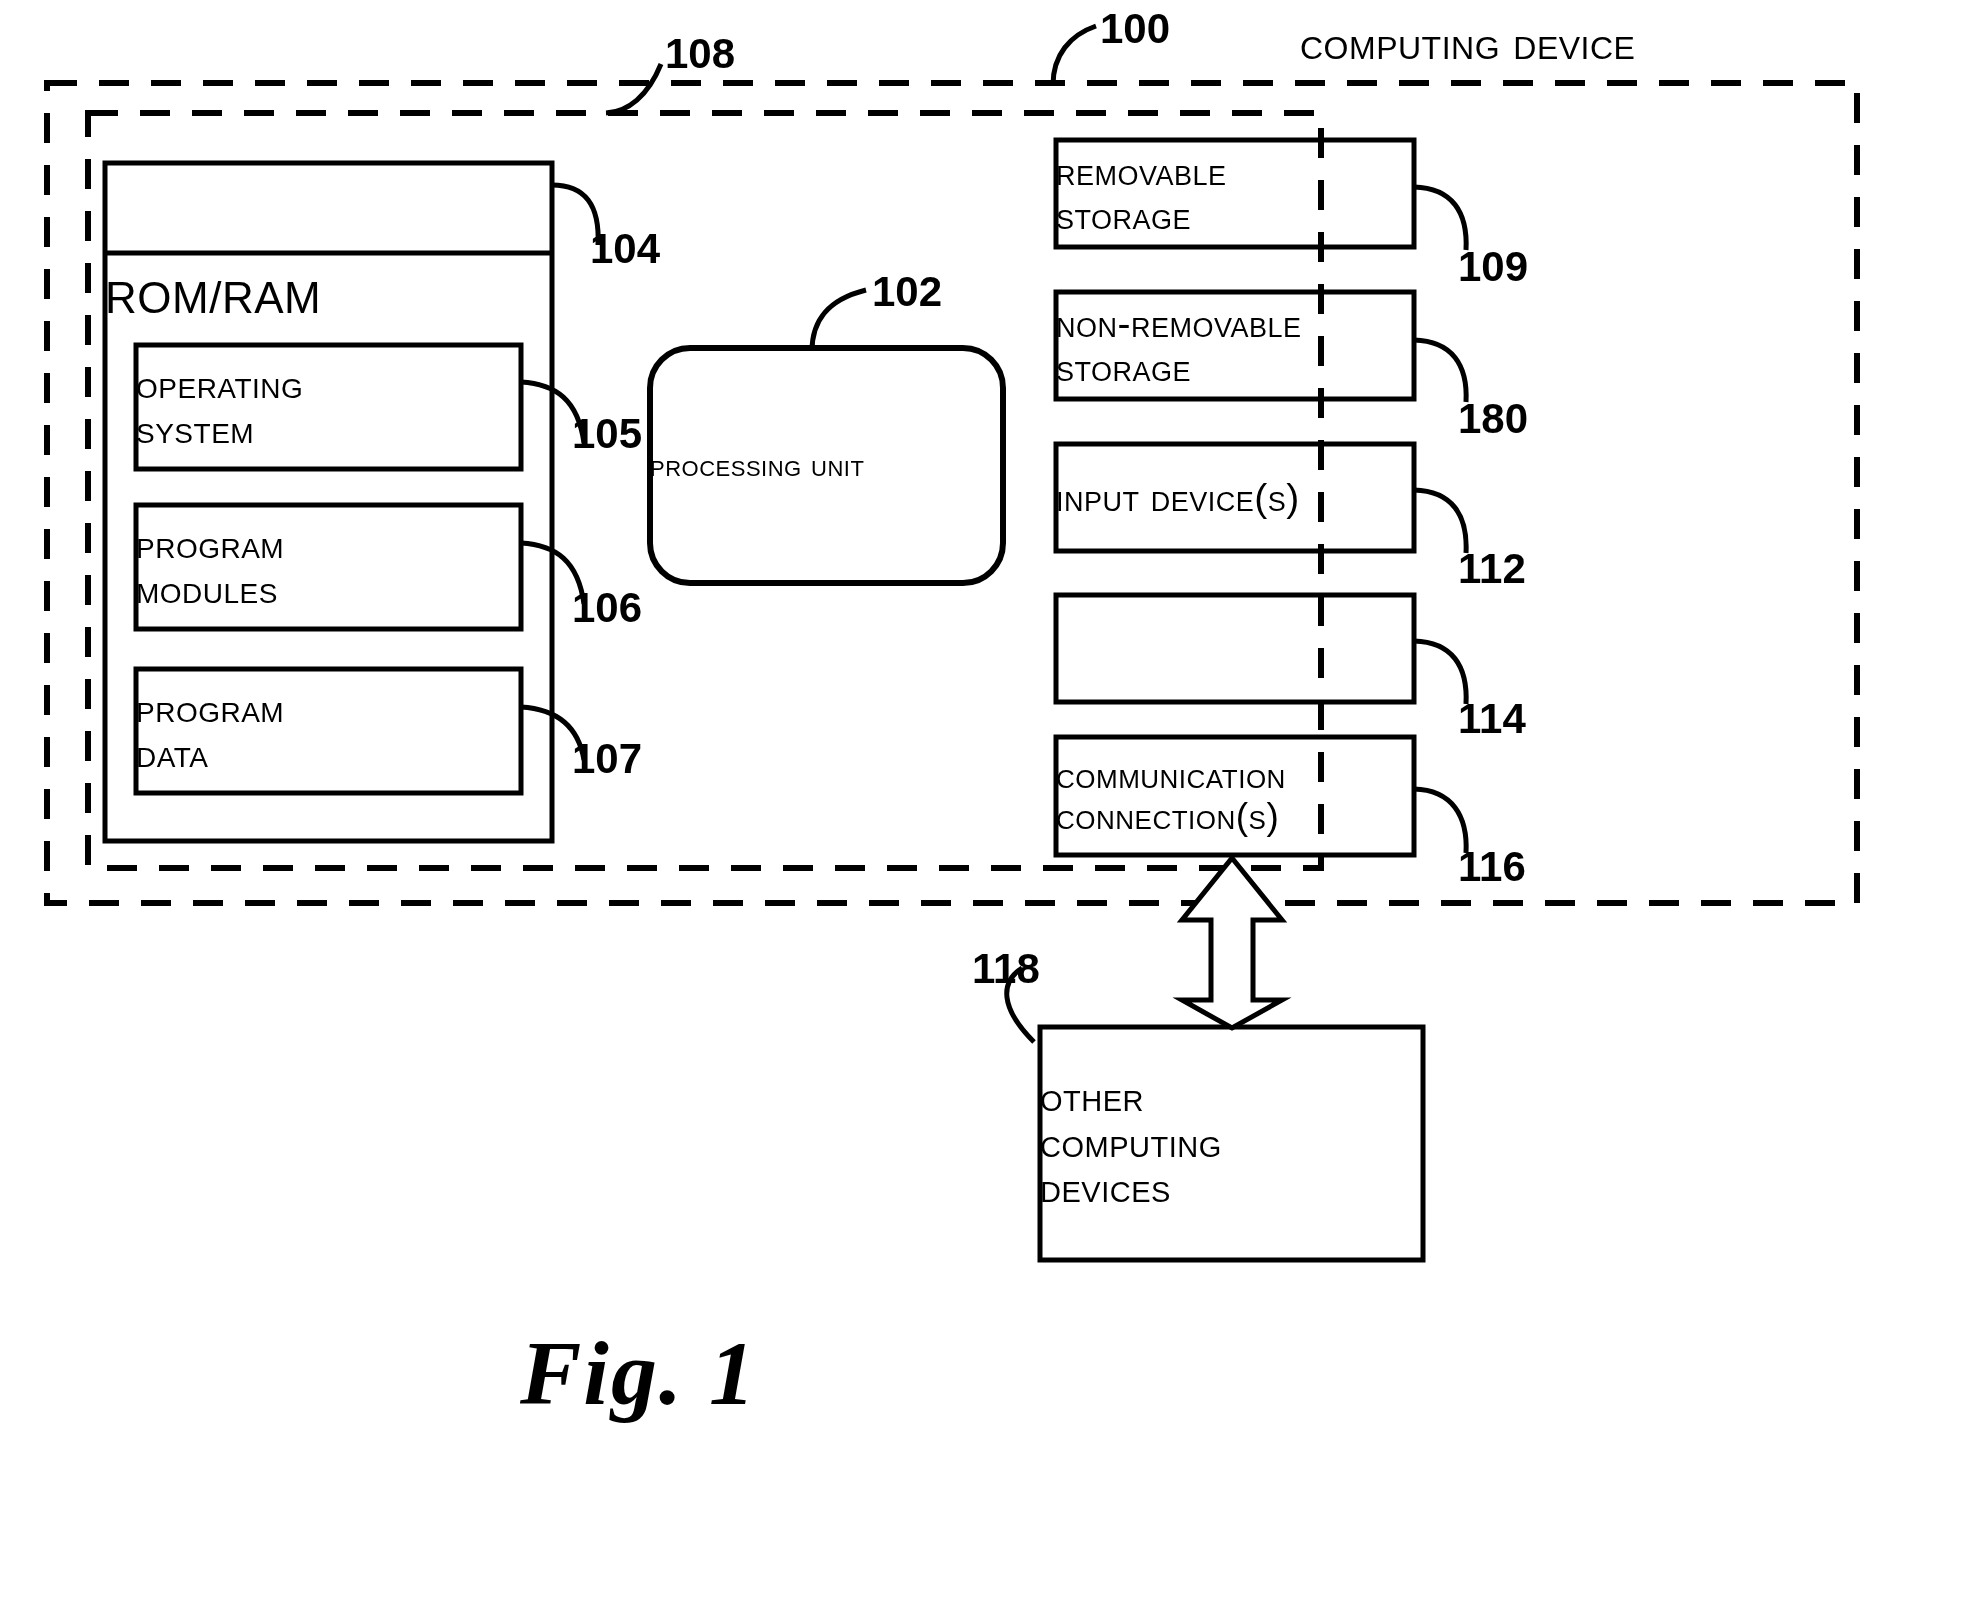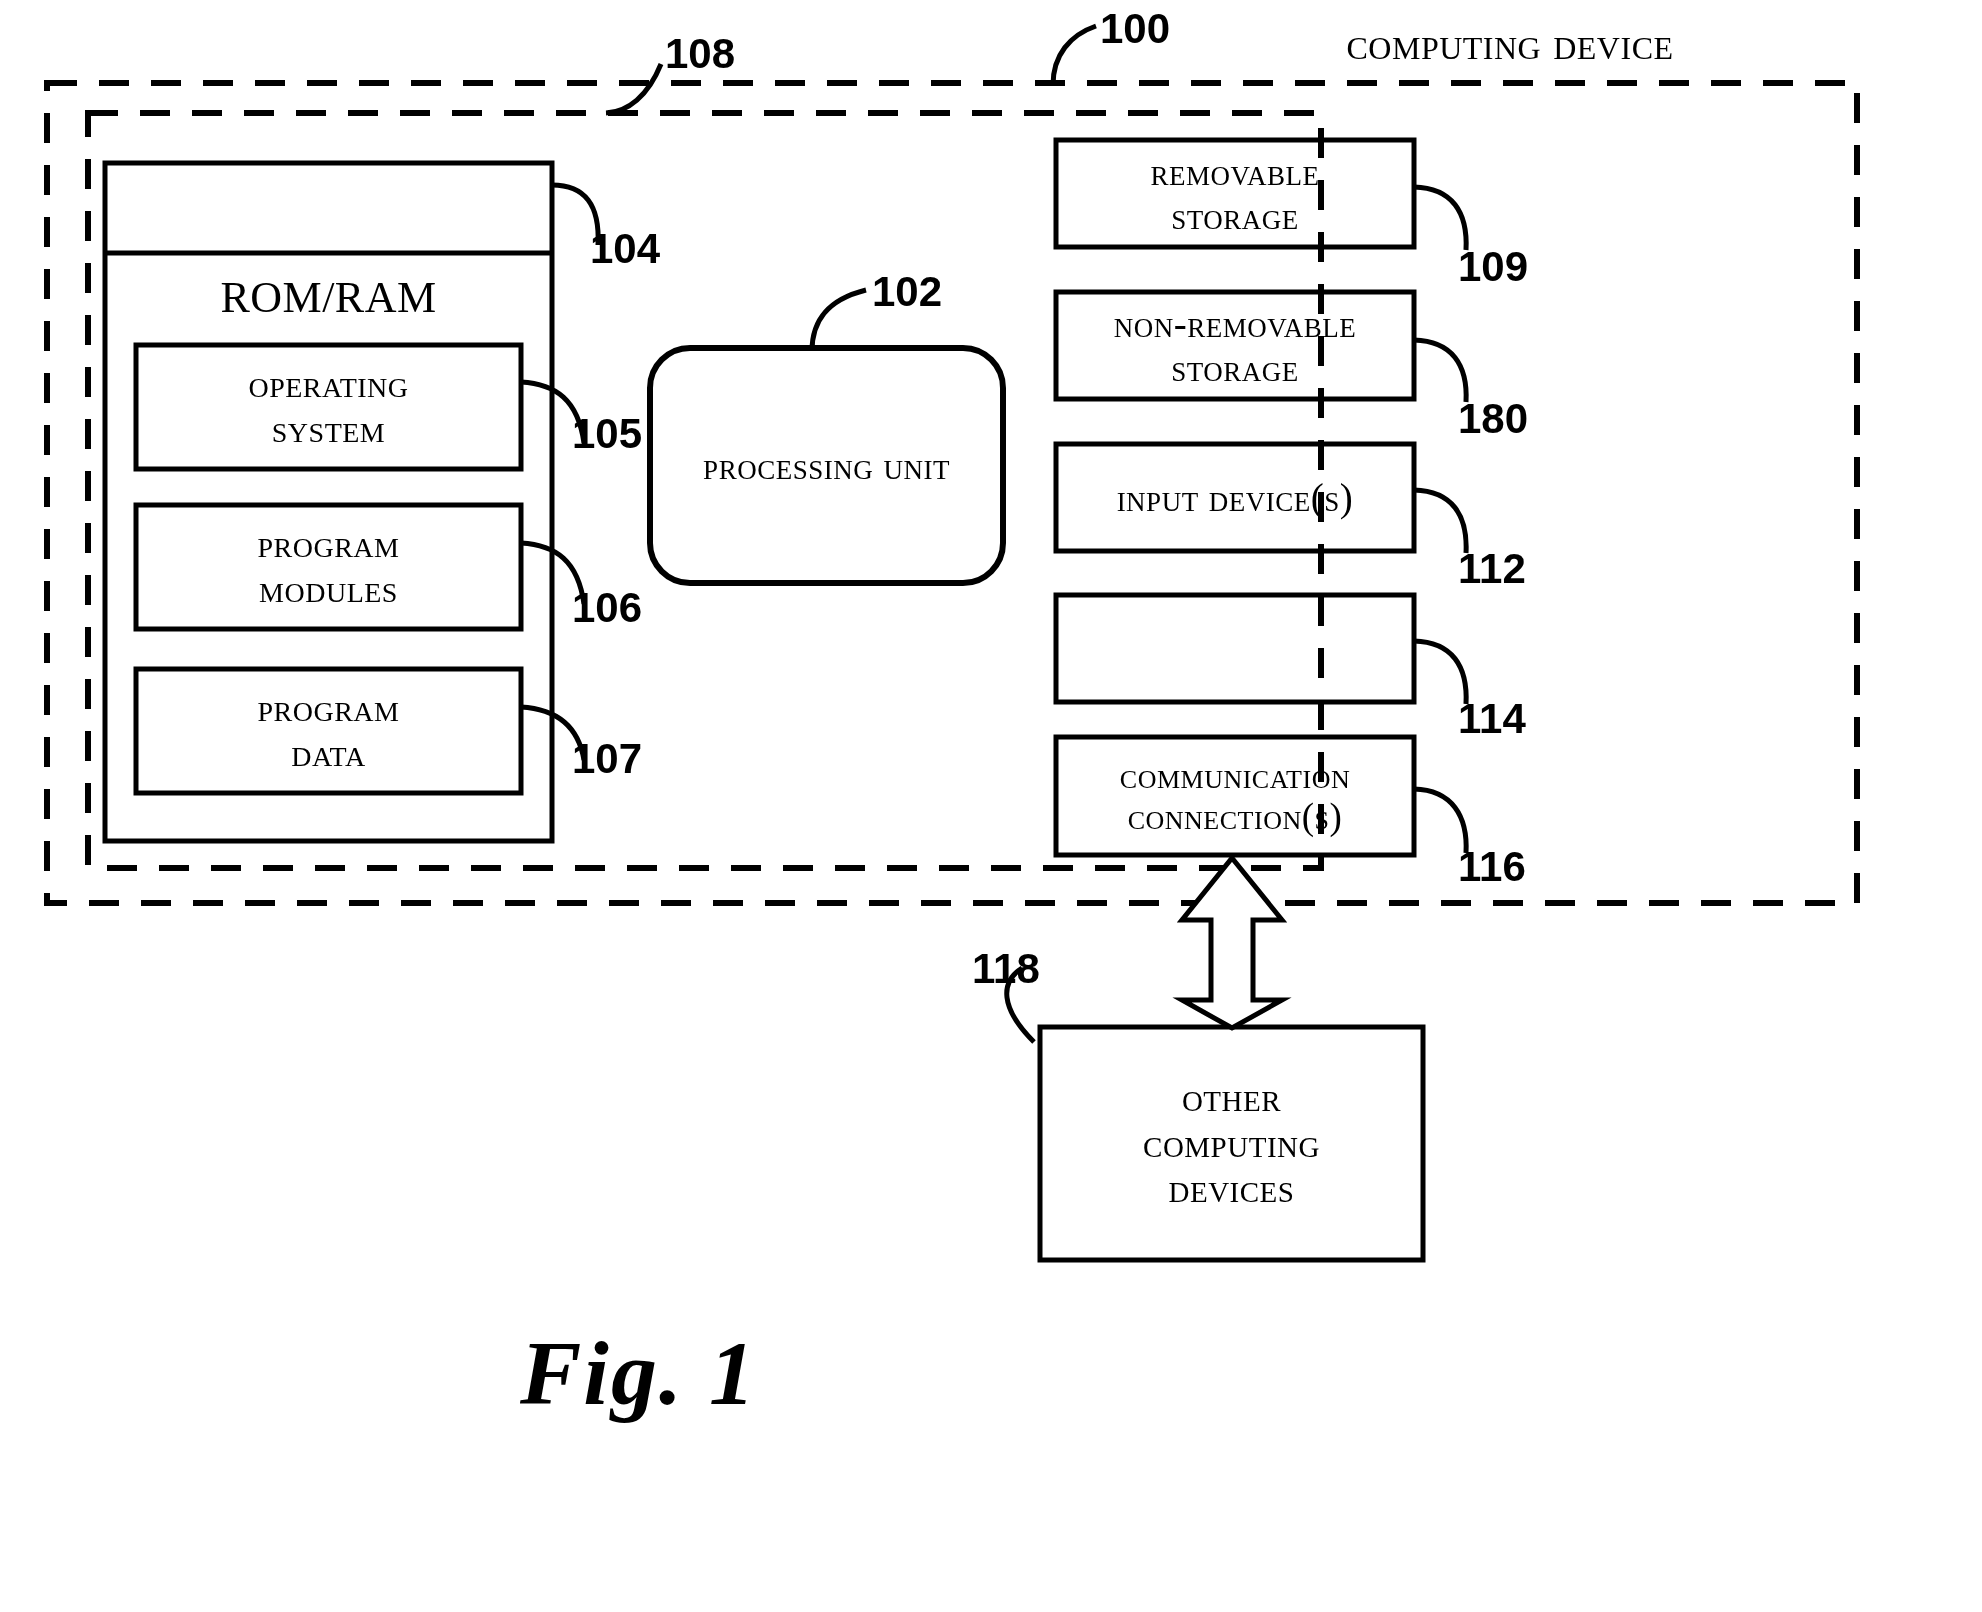--- a/index.html
+++ b/index.html
@@ -20,23 +20,23 @@
     position: absolute;
     left: 0;
     top: 0;
     width: 1982px;
     height: 1612px;
     pointer-events: none;
   }
   
   .lbl {
     position: absolute;
-    text-align: center;
+    text-align: left;
     line-height: 1.12;
-    font-family: Liberation Serif, serif;
+    font-family: Liberation Sans, sans-serif;
     font-weight: 400;
     color: #000;
     white-space: pre-line;
     letter-spacing: 0.5px;
   }
   
   .sc {
     font-variant: small-caps;
     text-transform: lowercase;
   }
@@ -155,21 +155,21 @@
     <div class="lbl sc" style="position:static; font-size:40px; width:100%;">Program
 Modules</div>
   </div>
 
   <div class="boxlabel-wrap" style="left:136px; top:669px; width:385px; height:124px;">
     <div class="lbl sc" style="position:static; font-size:40px; width:100%;">Program
 Data</div>
   </div>
 
   <div class="boxlabel-wrap" style="left:650px; top:348px; width:353px; height:235px;">
-    <div class="lbl sc" style="position:static; font-size:39px; width:100%;">Processing Unit</div>
+    <div class="lbl sc" style="position:static; font-size:32px; width:100%;">Processing Unit</div>
   </div>
 
   <div class="boxlabel-wrap" style="left:1056px; top:140px; width:358px; height:107px;">
     <div class="lbl sc" style="position:static; font-size:39px; width:100%;">Removable
 Storage</div>
   </div>
 
   <div class="boxlabel-wrap" style="left:1056px; top:292px; width:358px; height:107px;">
     <div class="lbl sc" style="position:static; font-size:39px; width:100%;">Non-Removable
 Storage</div>

